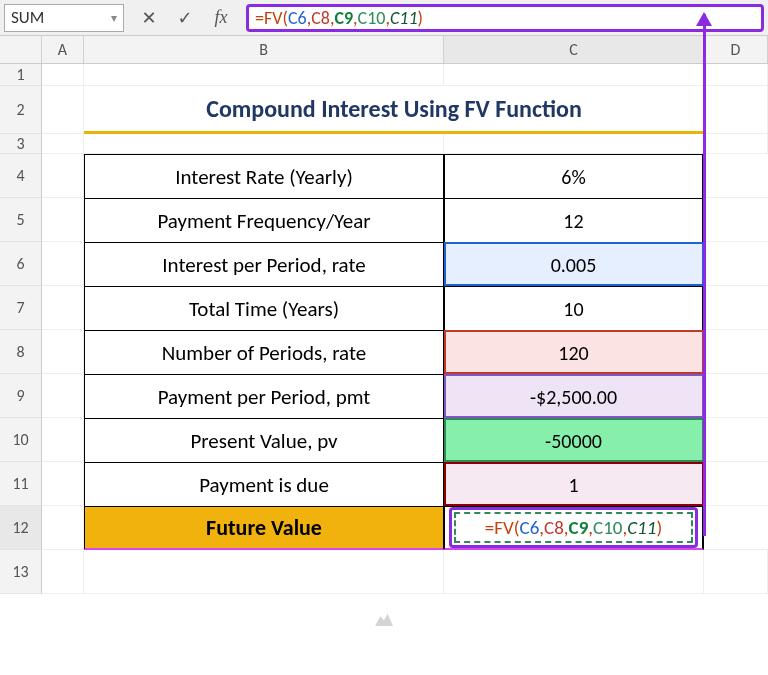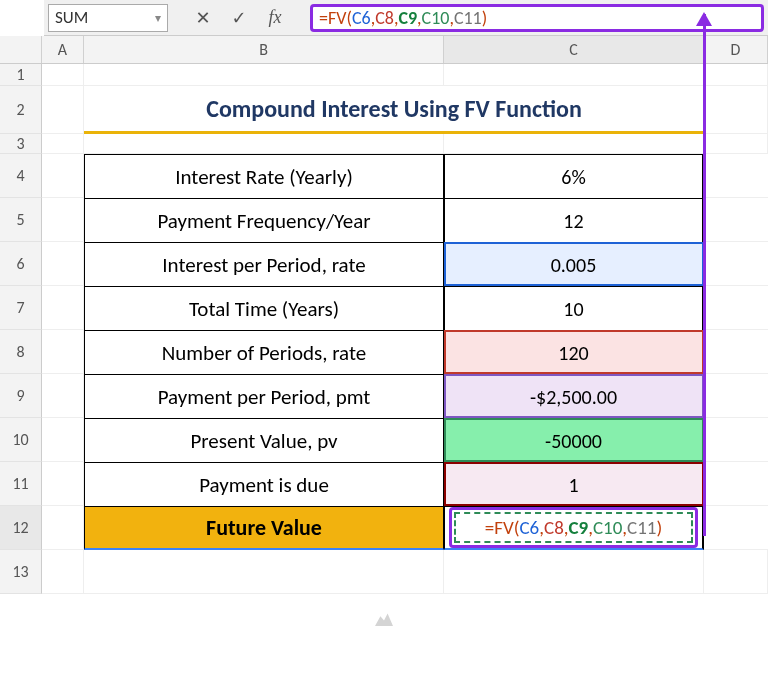--- a/index.html
+++ b/index.html
@@ -12,22 +12,21 @@
     overflow: hidden;
   }
   
   .formula-bar {
     display: flex;
     align-items: center;
     height: 36px;
     background: #f0f0f0;
     border-bottom: 1px solid #ccc;
     padding: 2px 4px;
-    gap: 16px;
-    margin-left: 44px;
+    gap: 6px;
   }
   .namebox {
     width: 120px;
     height: 28px;
     background: #fff;
     border: 1px solid #aaa;
     display: flex;
     align-items: center;
     padding: 0 6px;
     font-size: 17px;
@@ -70,21 +69,21 @@
     padding: 0 6px;
     font-size: 18px;
     font-family: Calibri, Arial, sans-serif;
   }
   .formula-input span { white-space: pre; }
   .tok-eq, .tok-fn, .tok-paren, .tok-comma { color: #c2410c; }
   .tok-c6 { color: #1e62d6; }
   .tok-c8 { color: #c0392b; }
   .tok-c9 { color: #15803d; font-weight: bold; }
   .tok-c10 { color: #2e8b57; }
-  .tok-c11 { color: #737373; }
+  .tok-c11 { color: #14532d; font-style: italic; }
 
   
   .grid {
     position: relative;
     width: 100%;
   }
   .col-headers {
     display: grid;
     grid-template-columns: 42px 42px 360px 260px 64px;
     background: #f3f3f3;
@@ -146,21 +145,21 @@
     background: #fff;
   }
 
   
   .tbl .cell {
     border: 1px solid #000;
     border-right: 2px solid #000;
     border-bottom: none;
   }
   .tbl .cell.colB { border-right: 1px solid #000; }
-  .tbl.last .cell { border-bottom: 2px solid #3b82f6; }
+  .tbl.last .cell { border-bottom: 2px solid #d946ef; }
   .tbl .cell.colD { border: none; border-bottom: 1px solid #eee; background: #fff;}
   .tbl .cell.colA { border: none; border-bottom: 1px solid #eee; background: #fff; border-right: 1px solid #eee;}
   .tbl .colB-label { font-size: 21px; }
 
   .hl-blue .cval { background: #e6efff; }
   .hl-red .cval { background: #fbe3e3; }
   .hl-purple .cval { background: #efe3f6; }
   .hl-green .cval { background: #86efac; }
   .hl-pink .cval { background: #f7e9f2; }
 

